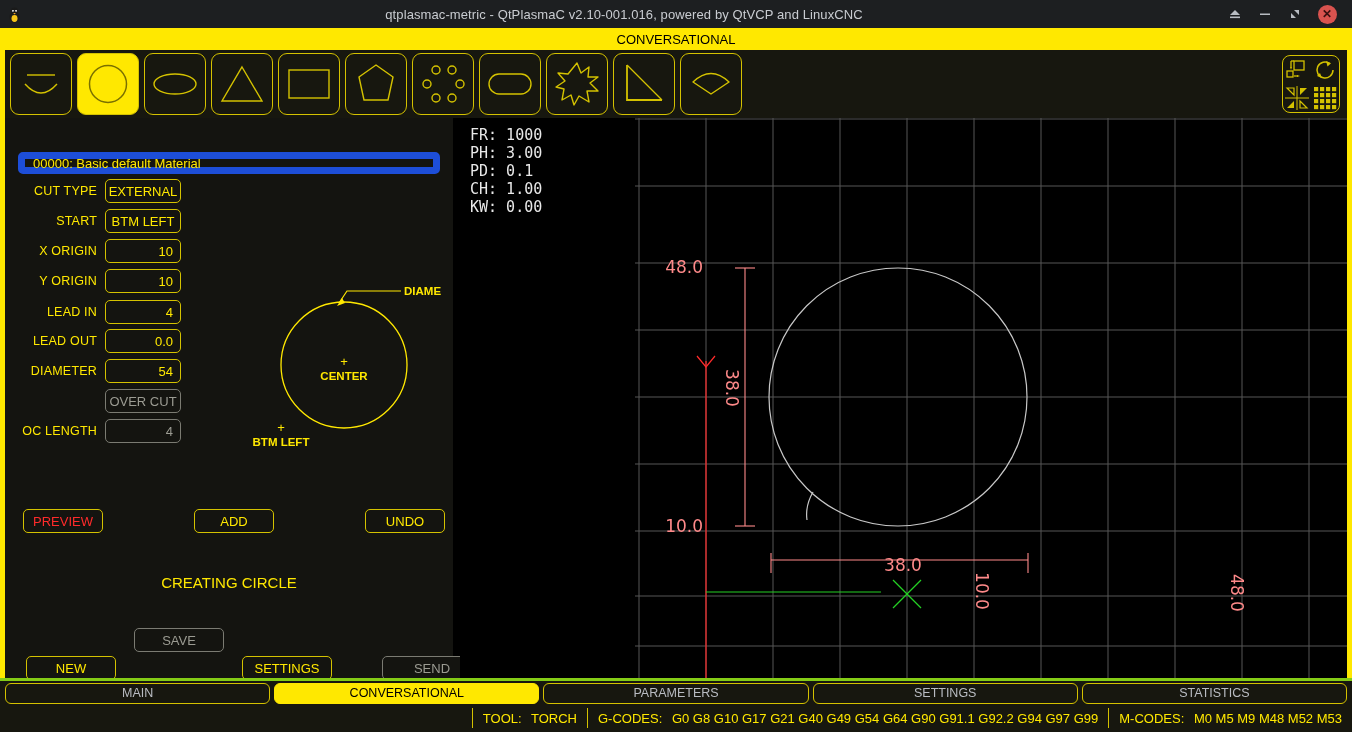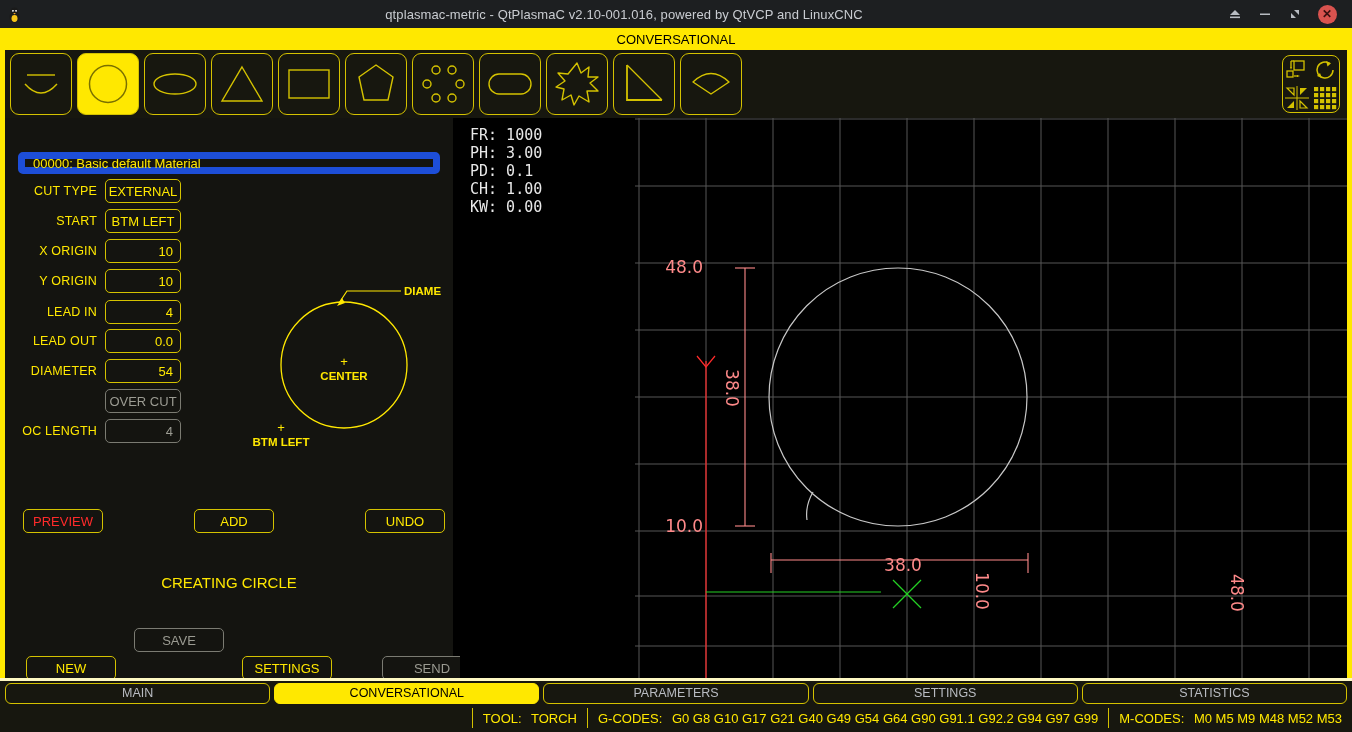--- a/index.html
+++ b/index.html
@@ -149,21 +149,21 @@
   #plot {
     position: absolute; left: 630px; top: 0; width: 712px; height: 560px;
     background: #000;
   }
   #plot svg { display: block; }
 
   
   #tabbar {
     position: absolute; left: 0; top: 650px; width: 1352px; height: 26px;
     background: #17170f;
-    border-top: 3px solid #fef9c3;
+    border-top: 3px solid #84cc16;
     display: flex; align-items: center; gap: 4px; padding: 12px 5px;
   }
   .tab {
     flex: 1; height: 21px;
     border: 1px solid #d4c200; border-radius: 6px;
     background: #17170f; color: #b9bcc2;
     font-size: 12.5px; display: flex; align-items: center; justify-content: center;
   }
   .tab.active { background: #ffe800; color: #000; border-color: #ffe800; }
 

